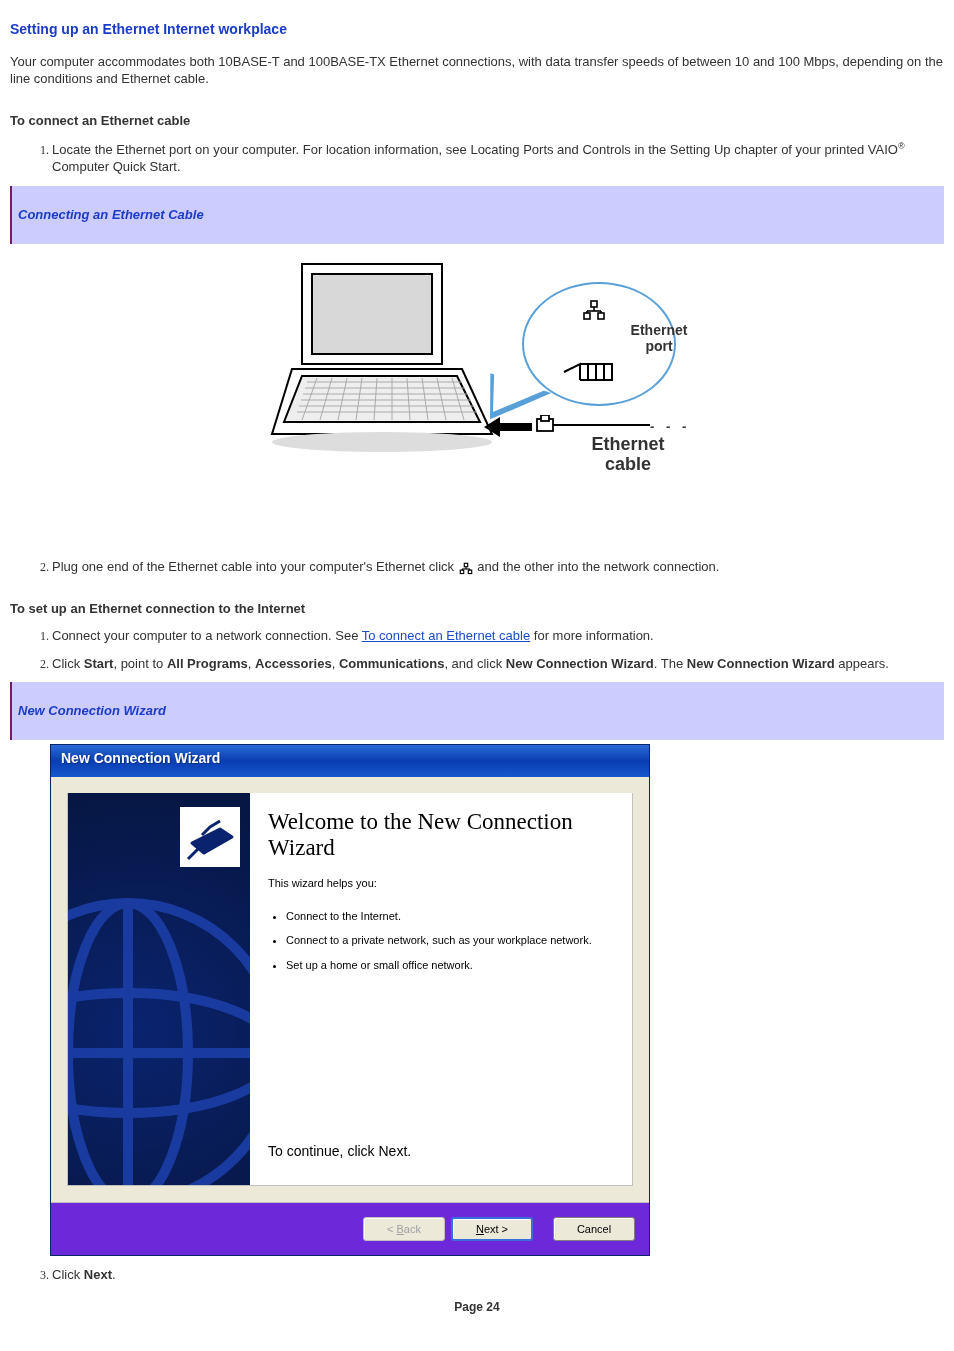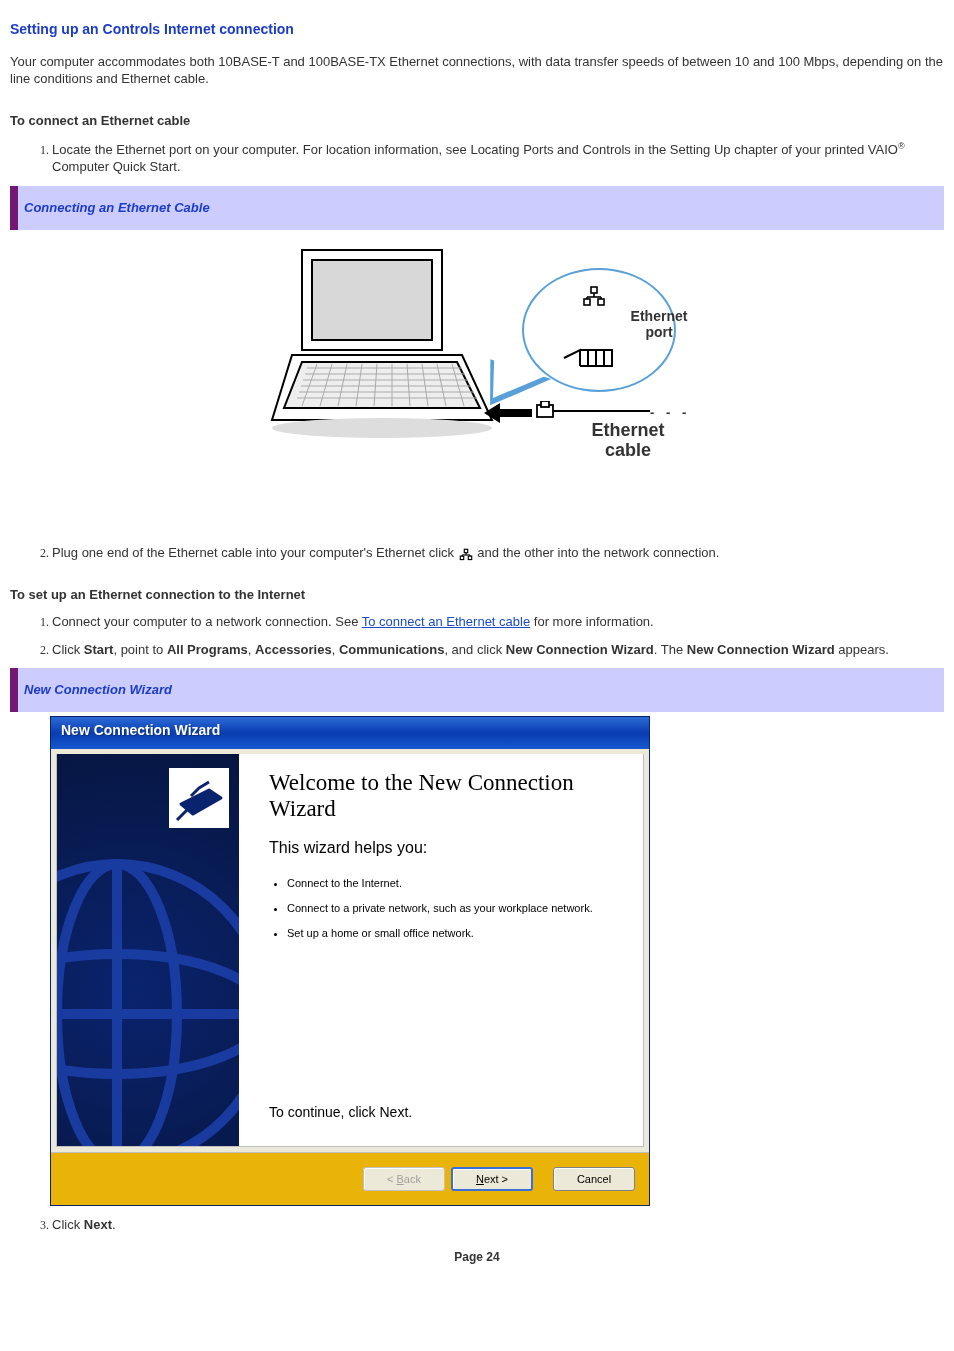--- a/index.html
+++ b/index.html
@@ -34,23 +34,23 @@
   ol li::marker {
     font-family: Georgia, 'Times New Roman', serif;
     font-size: 12px;
   }
   .caption-bar {
     background: #ccccff;
     color: #1a3cc8;
     font-style: italic;
     font-weight: bold;
     font-size: 13px;
-    padding: 13px 6px;
+    padding: 20px 6px;
     margin: 6px 0 4px 0;
-    border-left: 8px solid #701a75;
+    border-left: 2px solid #701a75;
   }
   a.inline-link {
     color: #1a4cc8;
     text-decoration: underline;
   }
   .bold { font-weight: bold; }
   .reg { font-size: 9px; vertical-align: super; }
   .page-num {
     text-align: center;
     font-weight: bold;
@@ -113,22 +113,21 @@
     font-size: 14px;
     font-weight: bold;
     padding: 4px 10px 0 10px;
     text-shadow: 1px 1px 0 #083080;
   }
   .wizard-body {
     display: flex;
     background: #fff;
     border: 1px solid #bfbfbf;
     border-top: none;
-    margin: 5px;
-    gap: 12px;
+    margin: 16px;
   }
   .wizard-side {
     width: 182px;
     background: radial-gradient(circle at 40% 60%, #0a236e 0%, #061640 100%);
     position: relative;
     overflow: hidden;
     min-height: 392px;
   }
   .wizard-side svg { position:absolute; inset:0; }
   .side-icon-box {
@@ -142,26 +141,26 @@
     font-family: Tahoma, sans-serif;
     color: #000;
     display:flex; flex-direction:column;
   }
   .wizard-welcome {
     font-family: "Times New Roman", serif;
     font-size: 23px;
     line-height: 1.15;
     margin: 2px 0 14px 0;
   }
-  .wizard-helps { font-size: 16px; margin-bottom: 8px; }
+  .wizard-helps { font-size: 11px; margin-bottom: 8px; }
   .wizard-list { list-style: disc; padding-left: 18px; margin:4px 0 10px 0; }
   .wizard-list li { font-size: 11px; margin: 6px 0 10px 0; font-family: Tahoma, sans-serif; }
   .wizard-continue { font-size: 14px; margin-top:auto; padding: 10px 0 14px 0;}
   .wizard-buttons {
-    background: #eab308;
+    background: #6d28d9;
     padding: 14px 14px;
     text-align: right;
     border-top: 1px solid #bfbfbf;
   }
   .wizard-buttons button {
     font-family: Tahoma, sans-serif;
     font-size: 11px;
     width: 82px;
     height: 24px;
     margin-left: 6px;
@@ -176,21 +175,21 @@
   }
   .wizard-buttons button.primary {
     border: 2px solid #3a6ed8;
   }
   .wizard-buttons .spacer { display:inline-block; width:14px; }
   .u { text-decoration: underline; }
 </style>
 </head>
 <body>
 
-<h2 class="main-title">Setting up an Controls Internet connection</h2>
+<h2 class="main-title">Setting up an Ethernet Internet workplace</h2>
 
 <p>Your computer accommodates both 10BASE-T and 100BASE-TX Ethernet connections, with data transfer speeds of between 10 and 100 Mbps, depending on the line conditions and Ethernet cable.</p>
 
 <div class="subheading">To connect an Ethernet cable</div>
 
 <ol>
   <li>
     <span>Locate the Ethernet port on your computer. For location information, see Locating Ports and Controls in the Setting Up chapter of your printed VAIO</span><span class="reg">®</span><span> Computer Quick Start.</span>
   </li>
 </ol>

